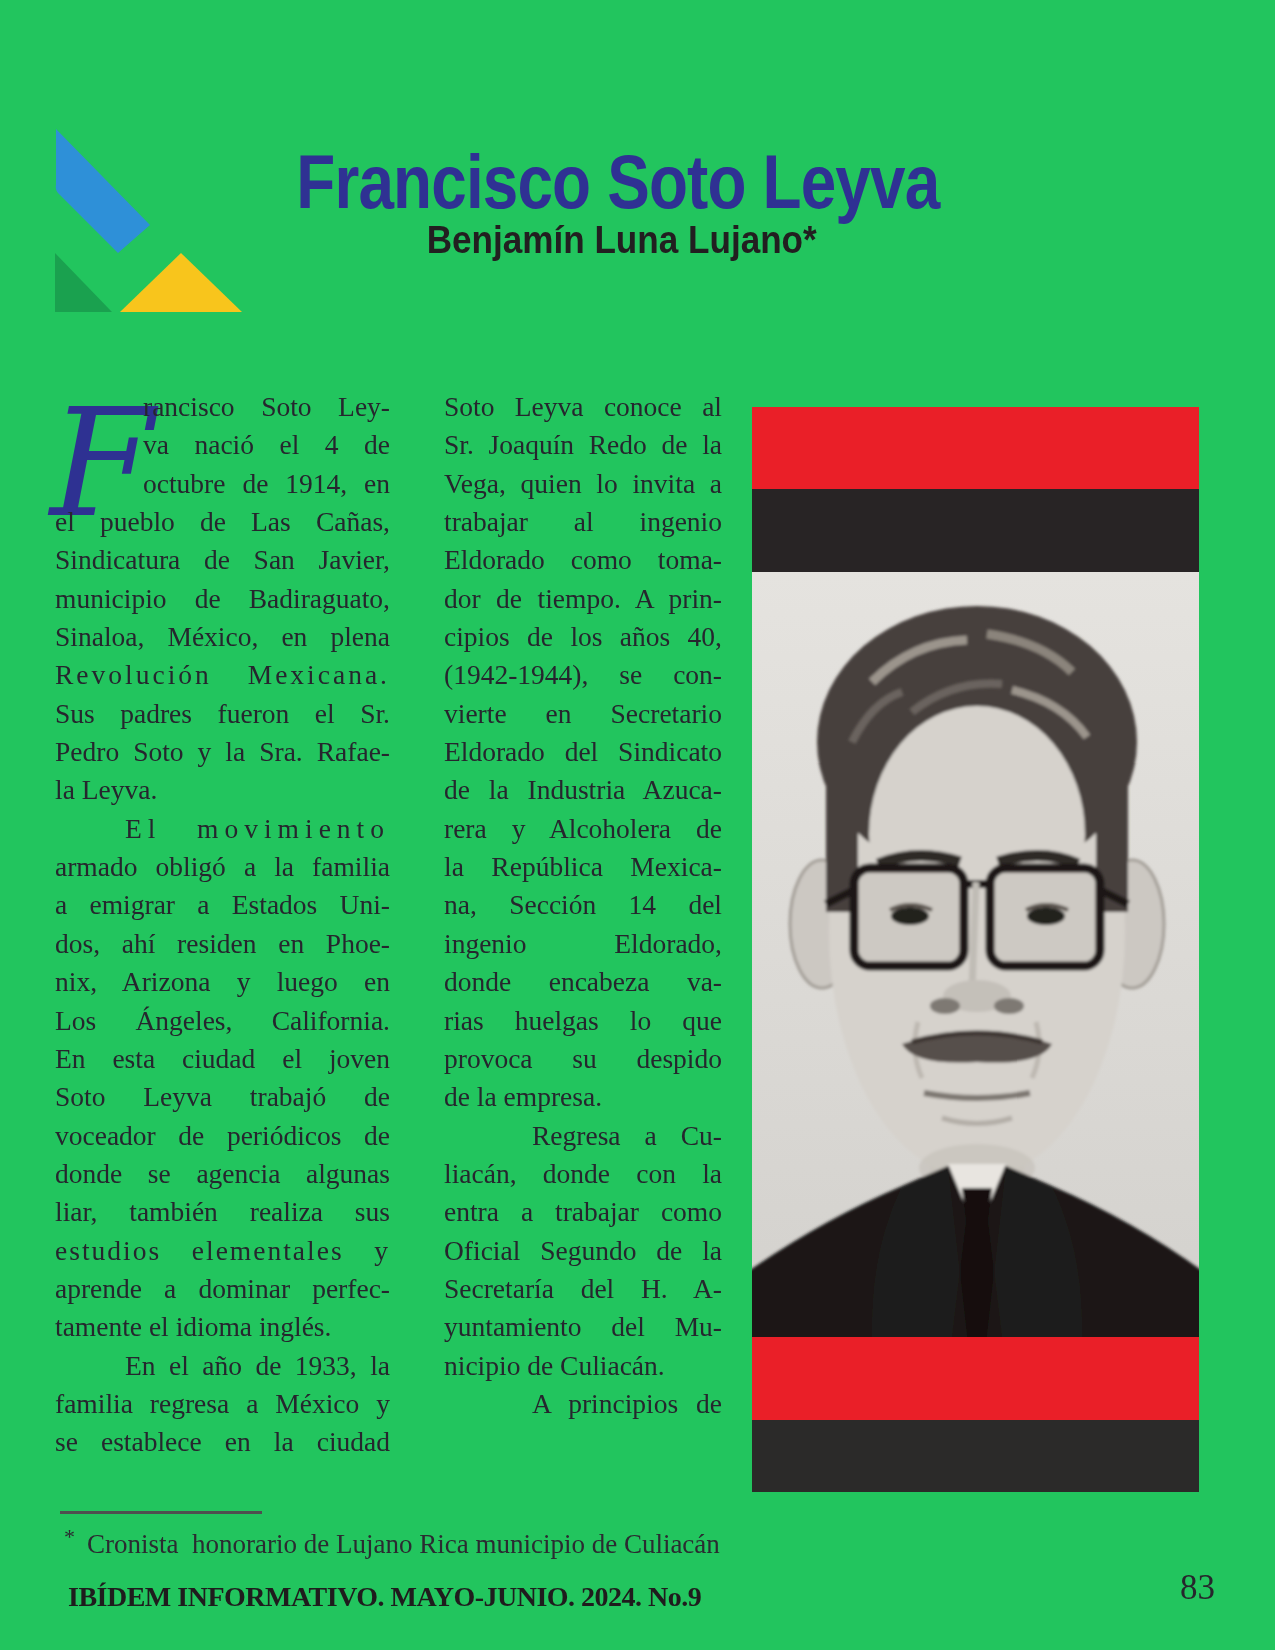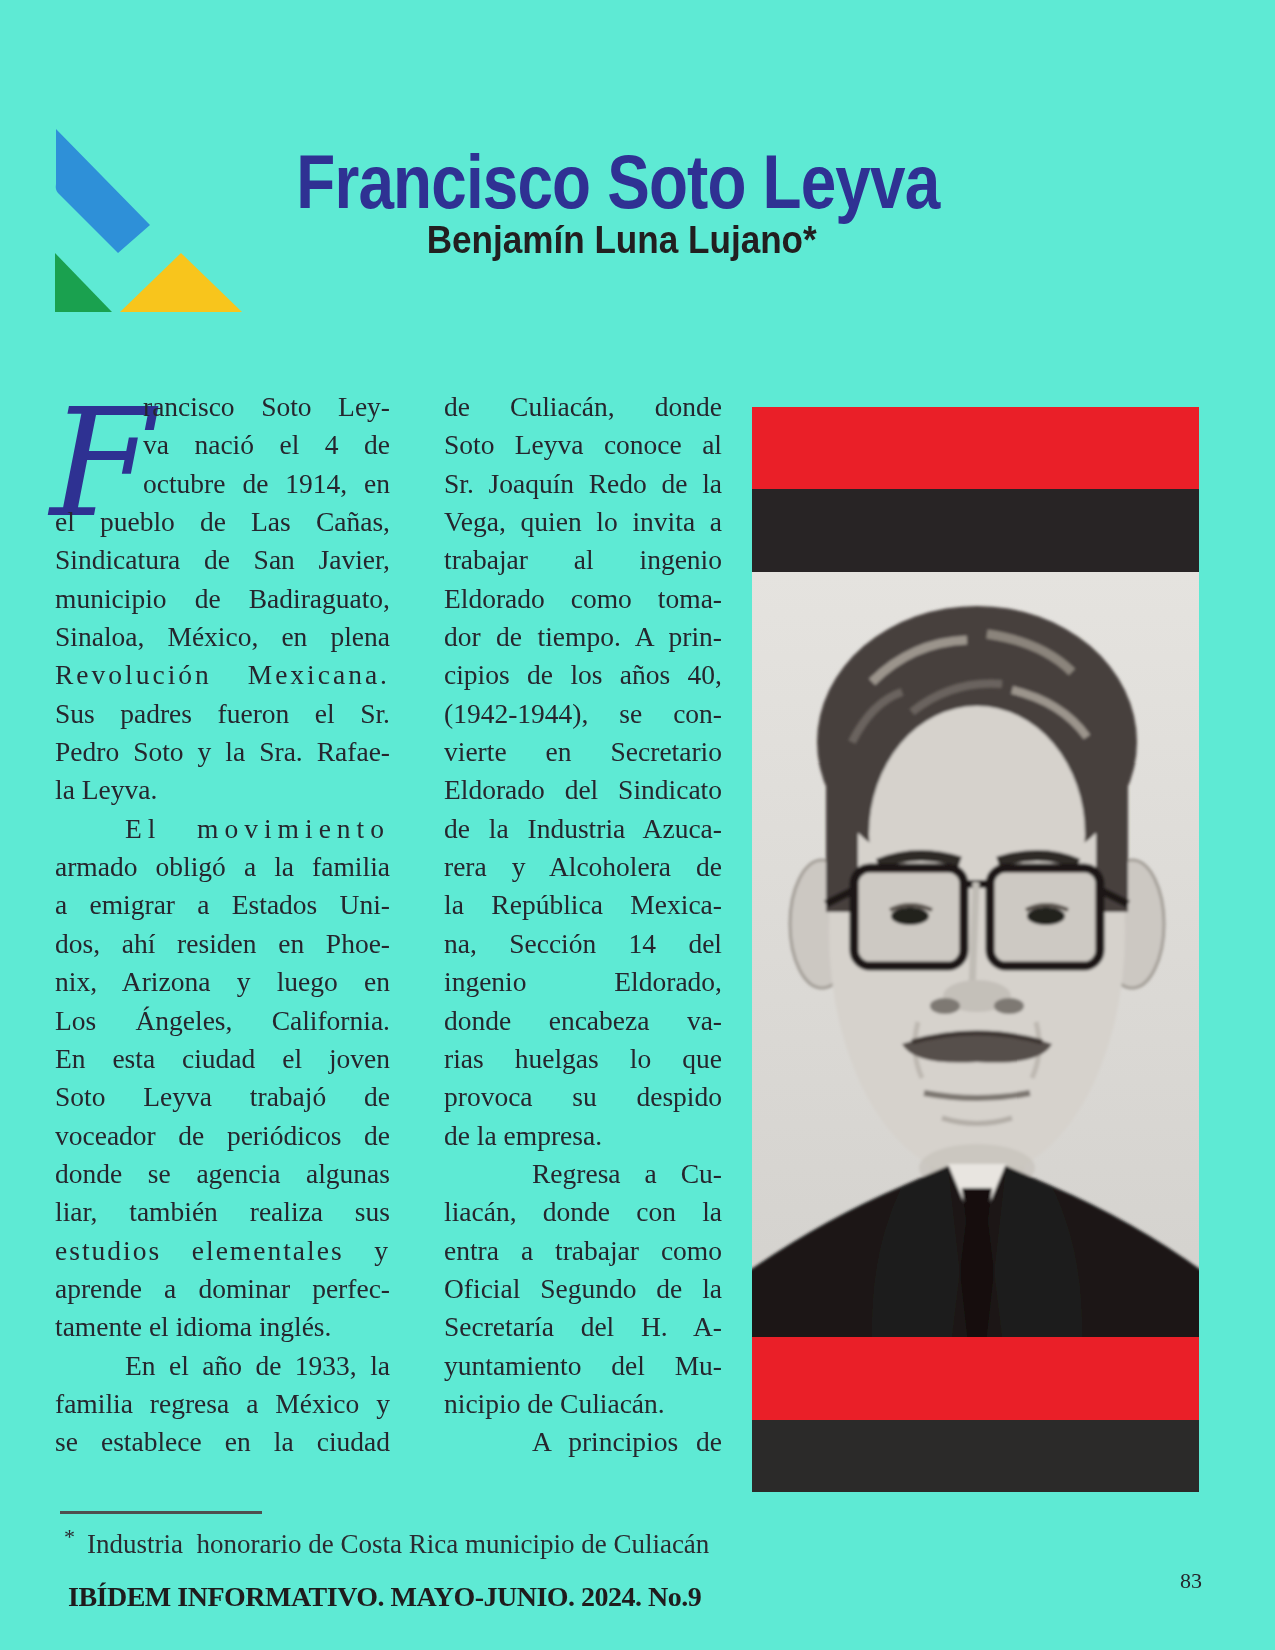--- a/index.html
+++ b/index.html
@@ -1,17 +1,17 @@
 <!DOCTYPE html>
 <html><head>
 <meta charset="utf-8">
 <style>
   html,body{margin:0;padding:0;background:#888;}
   .page{
-    position:relative; width:1275px; height:1650px; background:#5eead4;
+    position:relative; width:1275px; height:1650px; background:#22c55e;
     margin:0 auto; overflow:hidden;
     font-family:"Liberation Serif","DejaVu Serif",serif;
     color:#26262e;
   }
   
   .logo{position:absolute; left:50px; top:122px; width:200px; height:196px;}
   .title-wrap{position:absolute; left:-20px; top:138px; width:1275px; text-align:center;}
   .page-title{
     display:inline-block;
     font-family:"Liberation Sans","DejaVu Sans",sans-serif;
@@ -51,21 +51,21 @@
   .portrait{display:block; width:447px; height:765px;}
   
   .fn-rule{position:absolute; left:60px; top:1511px; width:202px; height:3px; background:#4f4f4f;}
   .footnote{position:absolute; left:64px; top:1524px; font-size:27px; color:#2b2b31;}
   .fn-marker{font-size:22px; vertical-align:9px; margin-right:12px;}
   .fn-text{white-space:pre;}
   .journal-footer{
     position:absolute; left:68px; top:1581px;
     font-size:28px; font-weight:bold; letter-spacing:-0.5px; color:#1f1c1d; white-space:nowrap;
   }
-  .page-number{position:absolute; left:1180px; top:1568px; font-size:22px; color:#26262c;}
+  .page-number{position:absolute; left:1180px; top:1568px; font-size:35px; color:#26262c;}
 </style>
 </head>
 <body>
 
 <div class="page">
 
   <svg class="logo" viewBox="0 0 200 196">
     <path d="M6,7 L100,103 L68,131 L8,71 Q5,68 6,62 Z" fill="#2e90d8"></path>
     <polygon points="5,131 5,190 62,190" fill="#1aa14f"></polygon>
     <polygon points="70,190 192,190 131,131" fill="#f8c51c"></polygon>
@@ -103,21 +103,20 @@
       <div class="line">donde se agencia algunas</div>
       <div class="line">liar, también realiza sus</div>
       <div class="line" style="letter-spacing: 2px;">estudios elementales y</div>
       <div class="line">aprende a dominar perfec-</div>
       <div class="line end">tamente el idioma inglés.</div>
       <div class="line" style="padding-left: 70px;">En el año de 1933, la</div>
       <div class="line">familia regresa a México y</div>
       <div class="line">se establece en la ciudad</div>
     </div>
   <div class="col" id="col-right">
-      <div class="line">de Culiacán, donde</div>
       <div class="line">Soto Leyva conoce al</div>
       <div class="line">Sr. Joaquín Redo de la</div>
       <div class="line">Vega, quien lo invita a</div>
       <div class="line">trabajar al ingenio</div>
       <div class="line">Eldorado como toma-</div>
       <div class="line">dor de tiempo. A prin-</div>
       <div class="line">cipios de los años 40,</div>
       <div class="line">(1942-1944), se con-</div>
       <div class="line">vierte en Secretario</div>
       <div class="line">Eldorado del Sindicato</div>
@@ -213,19 +212,19 @@
         <path d="M300,614 L254,594 L235,765 L330,765 Q332,680 300,614 Z" fill="#221e1d" opacity="0.6"></path>
       </g>
     </svg>
 
     <div class="band r2" style="background: rgb(234, 31, 40);"></div>
     <div class="band k2" style="background: rgb(43, 42, 41);"></div>
   </div>
 
   <div class="fn-rule"></div>
   <div class="footnote">
-    <span class="fn-marker">*</span><span class="fn-text">Industria  honorario de Costa Rica municipio de Culiacán</span>
+    <span class="fn-marker">*</span><span class="fn-text">Cronista  honorario de Lujano Rica municipio de Culiacán</span>
   </div>
 
   <div class="journal-footer">IBÍDEM INFORMATIVO. MAYO-JUNIO. 2024. No.9</div>
   <div class="page-number">83</div>
 
 </div>
 
 </body></html>

